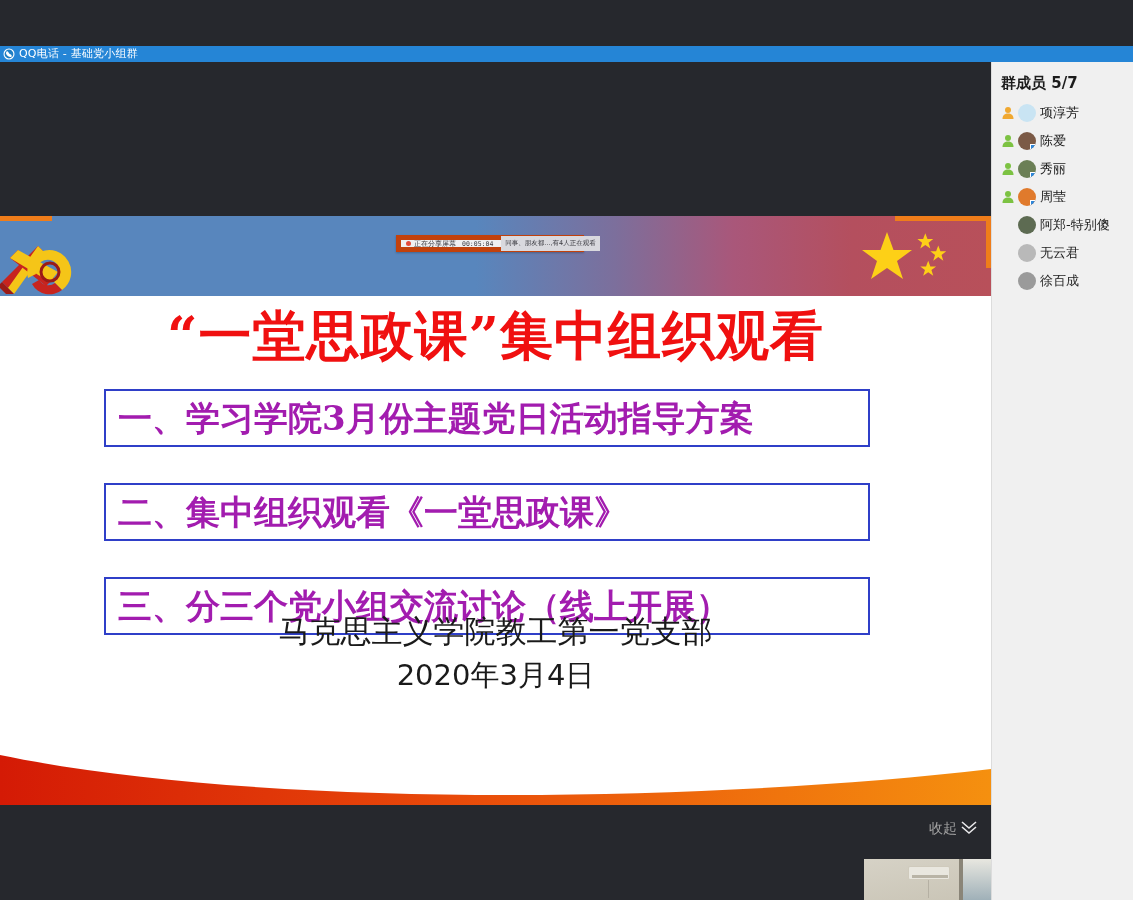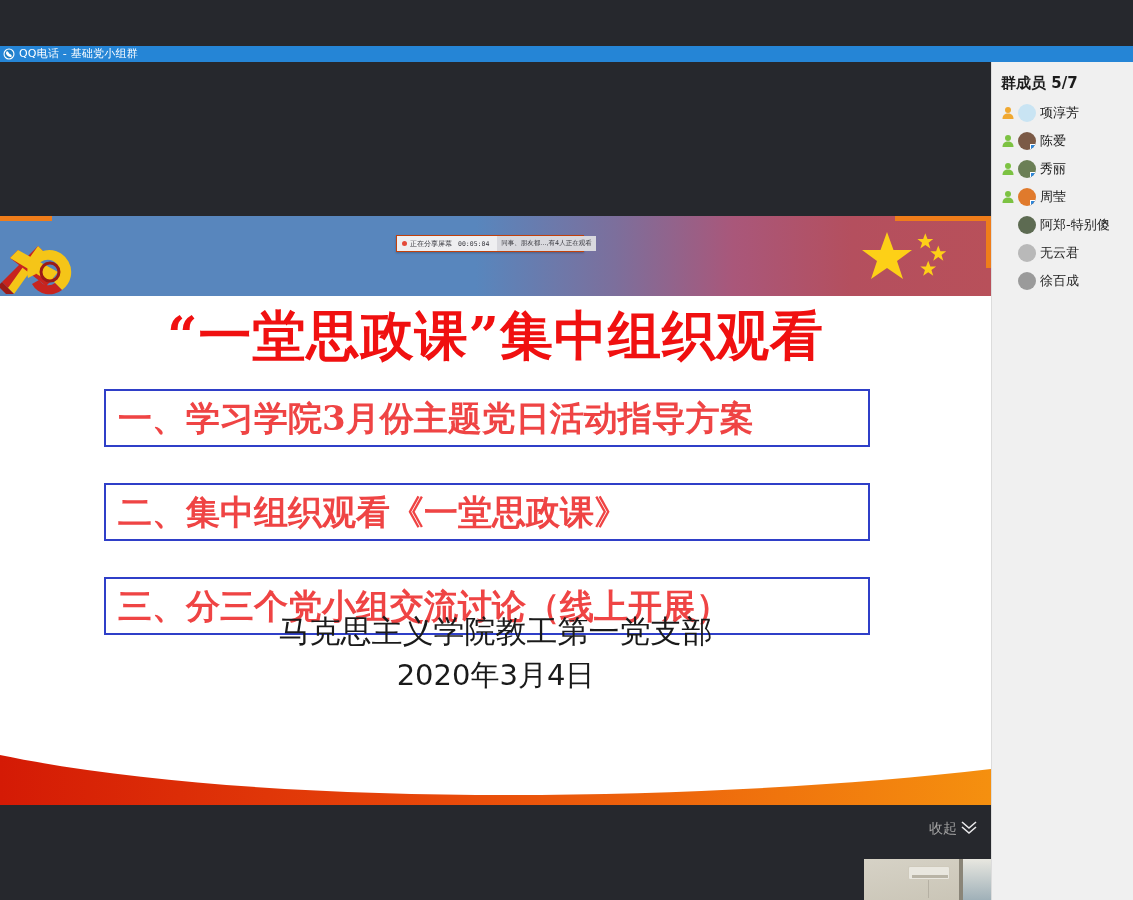--- a/index.html
+++ b/index.html
@@ -108,21 +108,21 @@
   }
   .box {
     border: 2px solid #2f3fc8;
     background: #ffffff;
     height: 58px;
     margin-bottom: 36px;
     display: flex; align-items: center;
     padding-left: 12px;
   }
   .box-text {
-    color: #ef4444;
+    color: #a21caf;
     font-family: "DejaVu Serif", "Liberation Serif", serif;
     font-weight: 700;
     font-size: 34px;
     line-height: 40px;
     white-space: nowrap;
     letter-spacing: 0px;
   }
   .slide-footer {
     position: absolute; left: 0; top: 312px;
     width: 991px;
@@ -153,21 +153,21 @@
     position: absolute; left: 0; bottom: 0;
     width: 991px; height: 4px;
     background: linear-gradient(90deg, #d41a05 0%, #e8490a 45%, #f5900f 100%);
   }
 
   
   .share-bar {
     position: absolute; left: 396px; top: 173px;
     width: 188px; height: 17px;
     background: #efeff1;
-    border: 1px solid #c2410c;
+    border: 5px solid #c2410c;
     display: flex; align-items: center;
     font-size: 7px;
     color: #3a3a40;
     z-index: 20;
     box-shadow: 0 1px 2px rgba(0,0,0,0.25);
   }
   .sb-left {
     display: flex; align-items: center;
     padding-left: 5px;
     white-space: nowrap;

